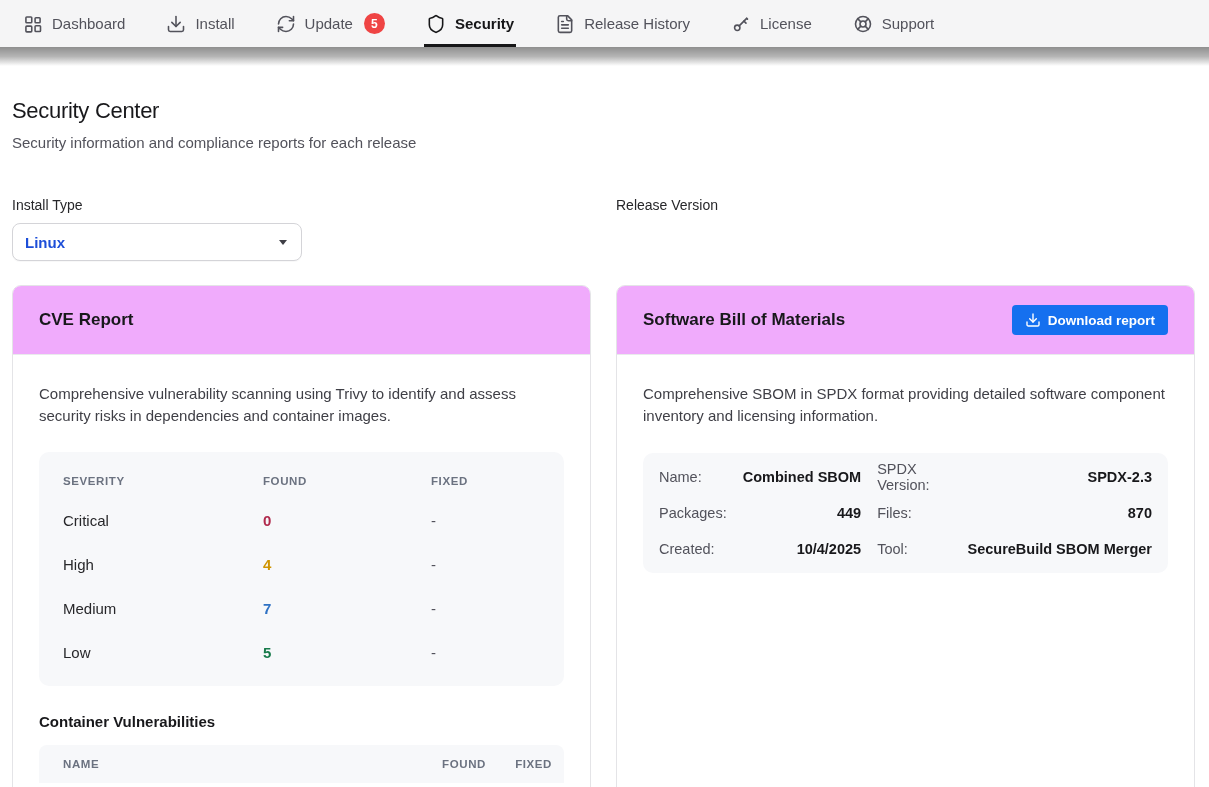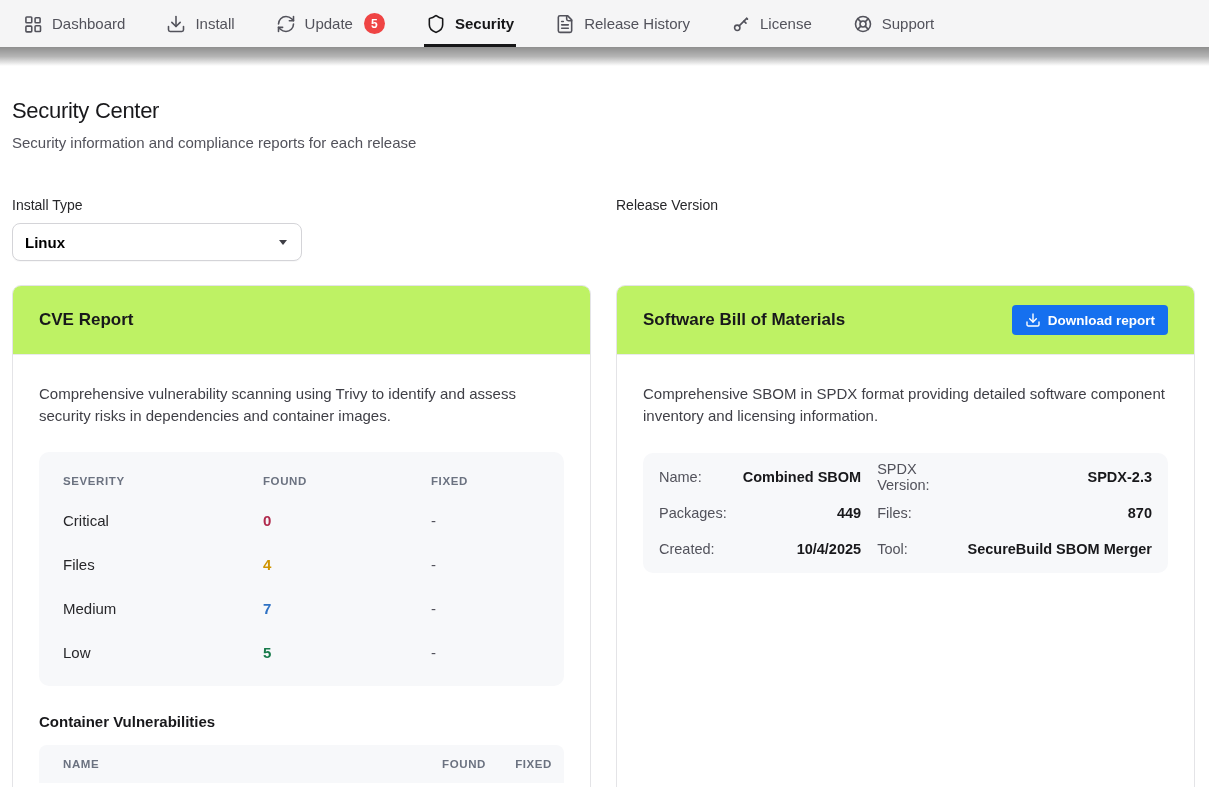--- a/index.html
+++ b/index.html
@@ -58,38 +58,38 @@
     display: block; font-size: 14px; font-weight: 500;
     color: #27272a; margin-bottom: 10px;
   }
   .select {
     width: 50%; height: 38px;
     border: 1px solid #d4d4d8; border-radius: 8px; background: #fff;
     display: flex; align-items: center; gap: 8px;
     padding: 0 14px 0 12px; cursor: pointer;
     box-shadow: 0 1px 1px rgba(0,0,0,0.03);
   }
-  .select .sel-value { flex: 1; font-size: 15px; font-weight: 700; color: #000000; }
+  .select .sel-value { flex: 1; font-size: 15px; font-weight: 700; color: #1d4ed8; }
   .select .sel-meta { font-size: 12px; color: #a1a1aa; }
   .caret {
     width: 0; height: 0;
     border-left: 4px solid transparent; border-right: 4px solid transparent;
     border-top: 5px solid #3f3f46;
   }
   
   .cards-grid {
     display: grid; grid-template-columns: 1fr 1fr; gap: 25px;
     margin-top: 24px; align-items: stretch;
   }
   .card {
     border: 1px solid #e4e4e7; border-radius: 9px; background: #fff;
     overflow: hidden;
   }
   .card-header {
-    background: #bef264; border-bottom: 1px solid #e9eaec;
+    background: #f0abfc; border-bottom: 1px solid #e9eaec;
     height: 69px; padding: 0 26px;
     display: flex; align-items: center; justify-content: space-between;
   }
   .card-title { margin: 0; font-size: 17px; font-weight: 600; color: #18181b; }
   .card-body { padding: 28px 26px; }
   .card-desc { margin: 0; font-size: 15px; line-height: 21.5px; color: #3f3f46; }
 
   
   .severity-panel {
     margin-top: 26px; background: #f7f8fa; border-radius: 10px;
@@ -242,21 +242,21 @@
             <span class="col-head">SEVERITY</span>
             <span class="col-head">FOUND</span>
             <span class="col-head">FIXED</span>
           </div>
           <div class="sev-row data">
             <span class="sev-name">Critical</span>
             <span class="sev-num" style="color: rgb(176, 42, 76);">0</span>
             <span class="sev-dash">-</span>
           </div>
           <div class="sev-row data">
-            <span class="sev-name">Files</span>
+            <span class="sev-name">High</span>
             <span class="sev-num" style="color: rgb(207, 148, 0);">4</span>
             <span class="sev-dash">-</span>
           </div>
           <div class="sev-row data">
             <span class="sev-name">Medium</span>
             <span class="sev-num" style="color: rgb(47, 114, 196);">7</span>
             <span class="sev-dash">-</span>
           </div>
           <div class="sev-row data">
             <span class="sev-name">Low</span>

